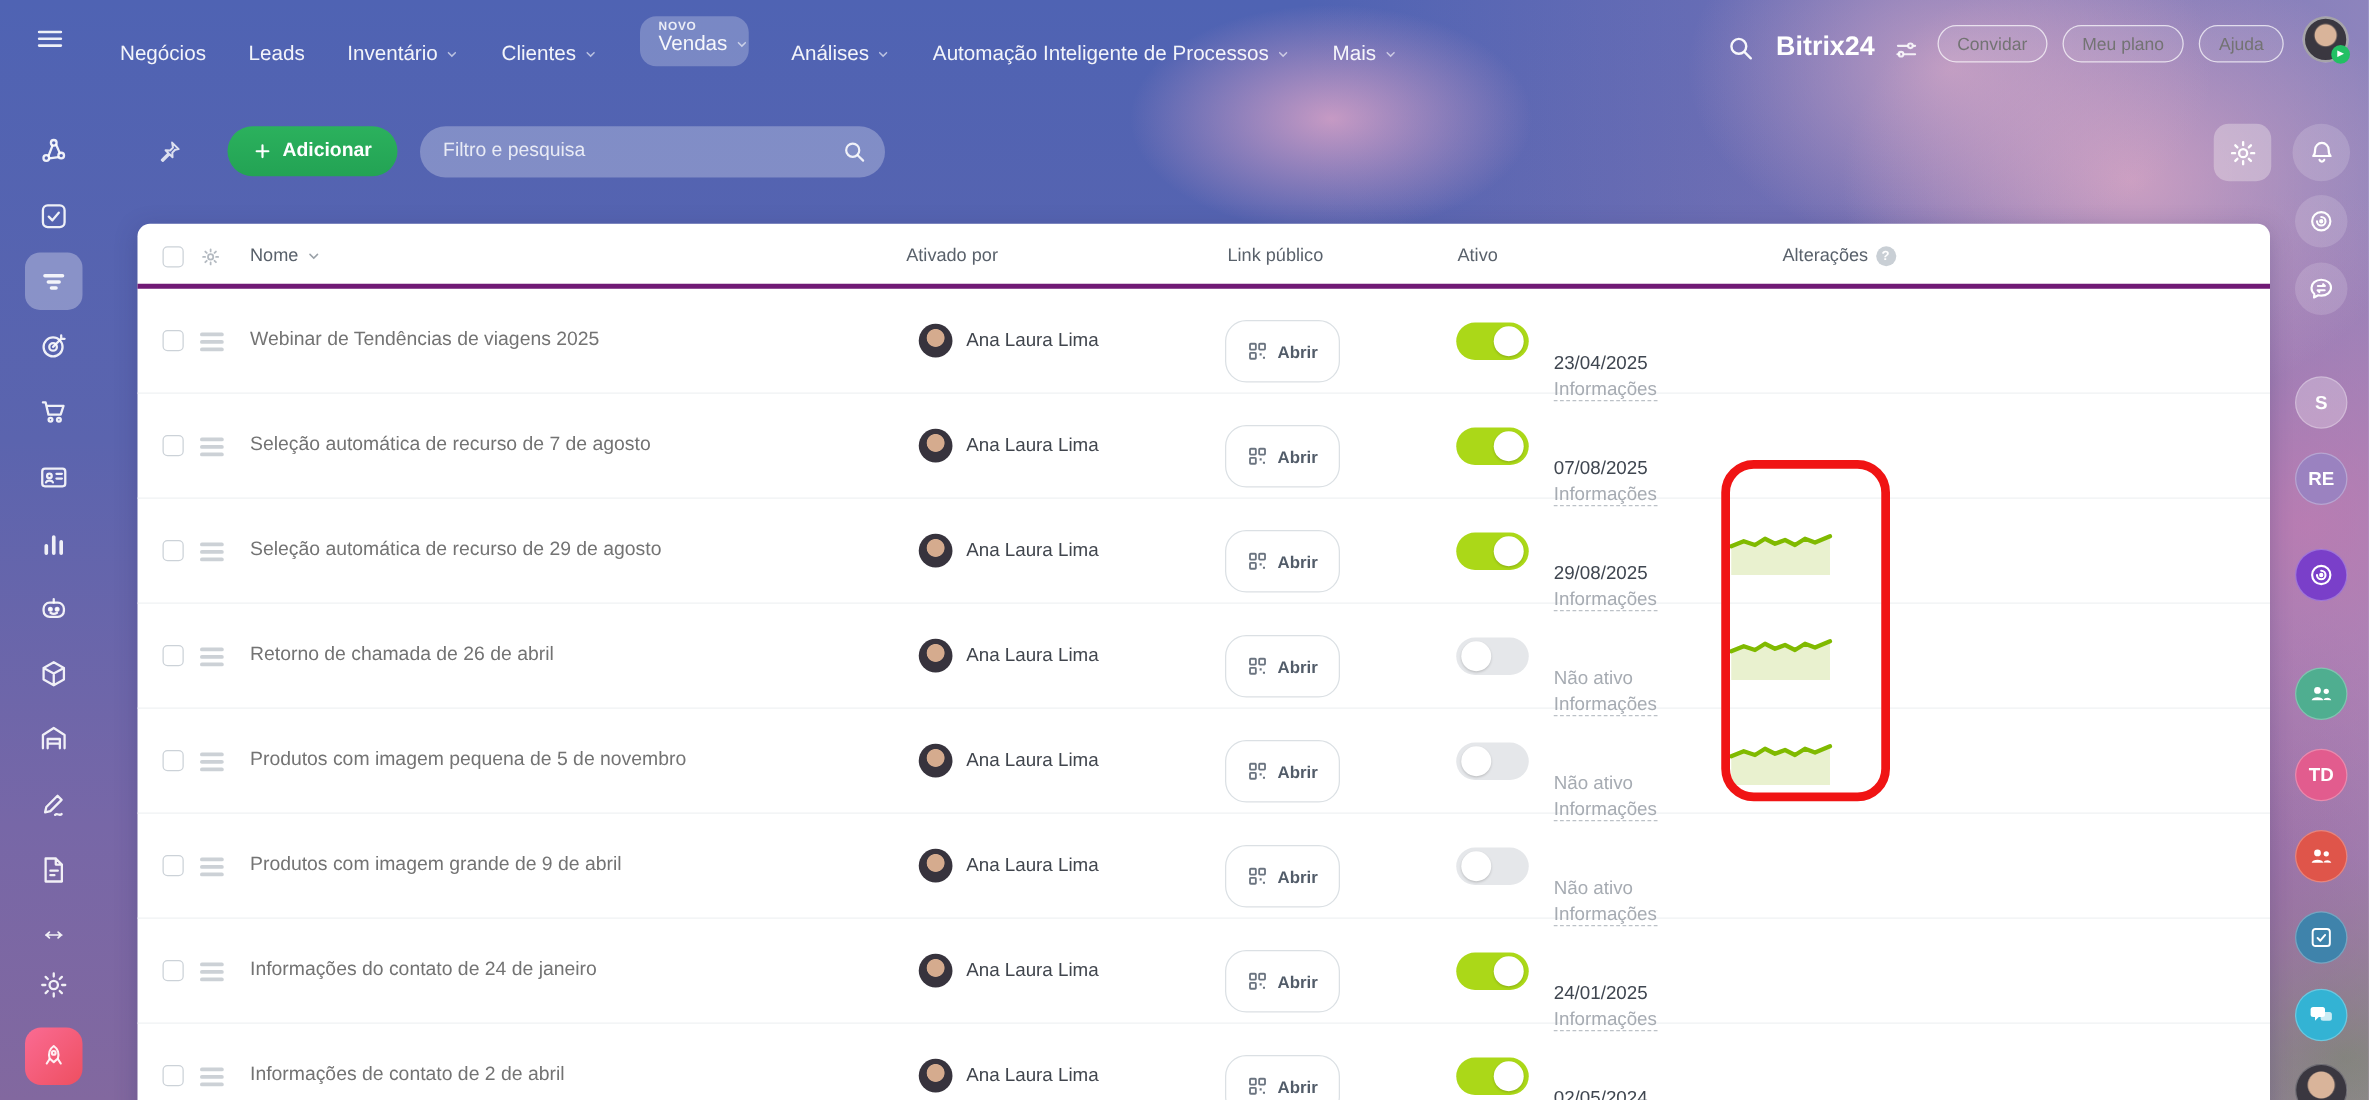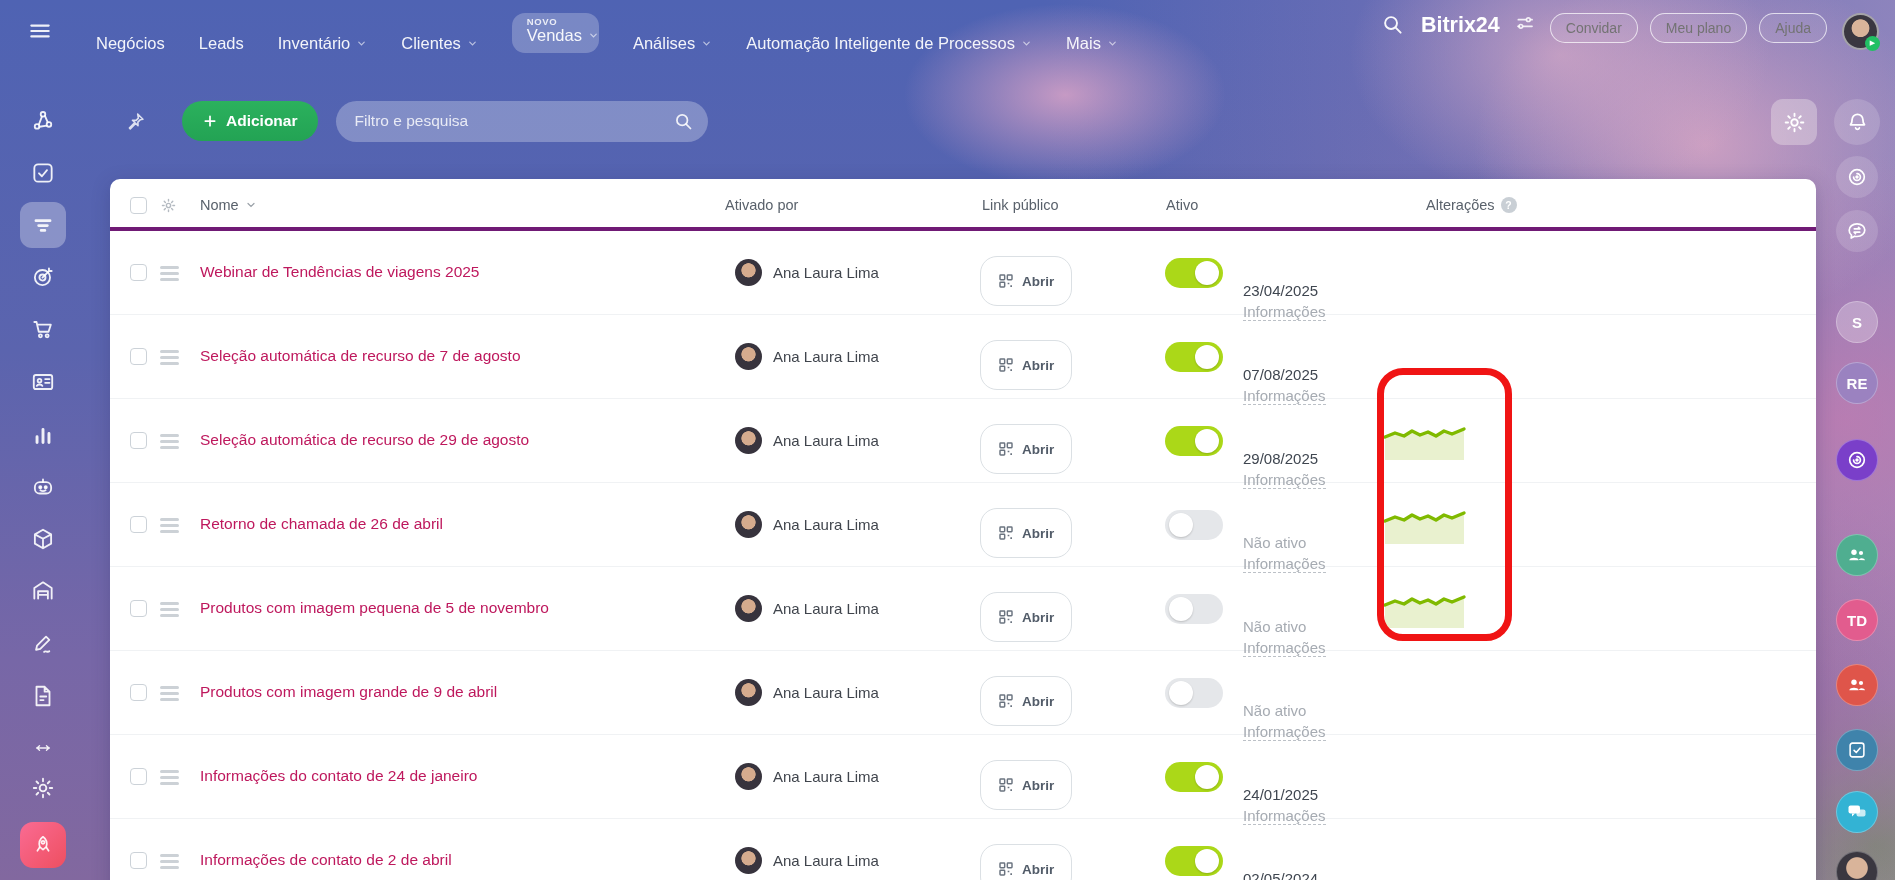--- a/index.html
+++ b/index.html
@@ -20,21 +20,21 @@
   svg { display:block; }
 
   
   .topbar { position:absolute; top:0; left:0; right:0; height:62px; display:flex; align-items:center; z-index:30; }
   .hamburger { width:52px; margin-left:14px; display:flex; justify-content:center; color:rgba(255,255,255,.9); cursor:pointer; }
   .nav { display:flex; align-items:flex-end; gap:34px; margin-left:30px; }
   .nav-item { color:rgba(255,255,255,.93); font-size:16.5px; display:flex; align-items:center; gap:6px; white-space:nowrap; cursor:pointer; }
   .nav-item .caret { opacity:.65; }
   .nav-pill { position:relative; background:rgba(255,255,255,.24); border-radius:13px; padding:13px 0 8px 15px; margin-top:3px; }
   .novo-badge { position:absolute; top:3px; left:15px; font-size:9.5px; letter-spacing:.6px; color:rgba(255,255,255,.85); font-weight:bold; }
-  .topbar-right { margin-left:auto; display:flex; align-items:flex-start; gap:15px; margin-right:16px; }
+  .topbar-right { margin-left:auto; display:flex; align-items:flex-end; gap:15px; margin-right:16px; }
   .search-top { color:#fff; opacity:.95; cursor:pointer; }
   .brand { font-weight:bold; font-size:21.5px; color:#fff; margin-left:2px; }
   .sliders-icon { color:rgba(255,255,255,.85); cursor:pointer; }
   .pill-btn { border:1.5px solid rgba(255,255,255,.7); border-radius:17px; padding:6px 15px; color:#737373; font-size:14px; background:rgba(255,255,255,.07); cursor:pointer; white-space:nowrap; }
   .avatar-top { position:relative; width:37px; height:37px; border-radius:50%; cursor:pointer;
     background:radial-gradient(circle at 50% 40%, #d9b49a 0 33%, #3a3740 36% 72%, #262531 100%);
     border:2px solid rgba(255,255,255,.55); }
   .play-badge { position:absolute; right:-3px; bottom:-3px; width:15px; height:15px; border-radius:50%; background:#22c064; display:flex; align-items:center; justify-content:center; color:#fff; font-size:7px; }
 
   
@@ -68,21 +68,21 @@
   .thead .hlabel { color:#59616b; font-size:14.5px; position:absolute; top:18px; display:flex; align-items:center; gap:6px; }
   .checkbox { width:17px; height:17px; border:1.5px solid #ccd2d8; border-radius:4px; background:#fff; cursor:pointer; }
   .h-check { position:absolute; left:20px; top:18px; }
   .h-gear { position:absolute; left:50px; top:18px; color:#b4bac1; cursor:pointer; }
   .caret-dn { color:#9aa1a8; }
 
   .trow { position:relative; height:84px; border-bottom:1px solid #f0f2f4; }
   .trow .cb { position:absolute; left:20px; top:33px; }
   .drag { position:absolute; left:50px; top:35px; display:flex; flex-direction:column; gap:3.5px; cursor:grab; }
   .drag i { display:block; width:19px; height:2.5px; background:#ccd1d6; border-radius:2px; }
-  .rname { position:absolute; left:90px; top:32px; color:#be185d; font-size:15.5px; text-decoration:none; cursor:pointer; white-space:nowrap; }
+  .rname { position:absolute; left:90px; top:32px; color:#737373; font-size:15.5px; text-decoration:none; cursor:pointer; white-space:nowrap; }
   .avatar-sm { position:absolute; left:625px; top:28px; width:27px; height:27px; border-radius:50%;
     background:radial-gradient(circle at 50% 42%, #d5ab8e 0 33%, #37333d 36% 72%, #222129 100%); }
   .who-name { position:absolute; left:663px; top:33px; color:#40454d; font-size:15px; }
   .abrir { position:absolute; left:870px; top:25px; height:50px; display:flex; align-items:center; gap:8px; border:1.5px solid #dbe0e4; border-radius:17px; background:#fff; padding:0 17px; font-size:13.5px; font-weight:bold; color:#525c69; cursor:pointer; font-family:inherit; }
   .abrir .qr { color:#6b7480; }
   .toggle { position:absolute; left:1055px; top:27px; width:58px; height:30px; border-radius:15px; cursor:pointer; }
   .toggle .knob { position:absolute; top:3px; width:24px; height:24px; border-radius:50%; background:#fff; box-shadow:0 1px 2px rgba(0,0,0,.18); }
   .toggle.on { background:#abd818; } .toggle.on .knob { right:4px; }
   .toggle.off { background:#e5e7ea; } .toggle.off .knob { left:4px; }
   .dateinfo { position:absolute; left:1133px; top:20px; }

